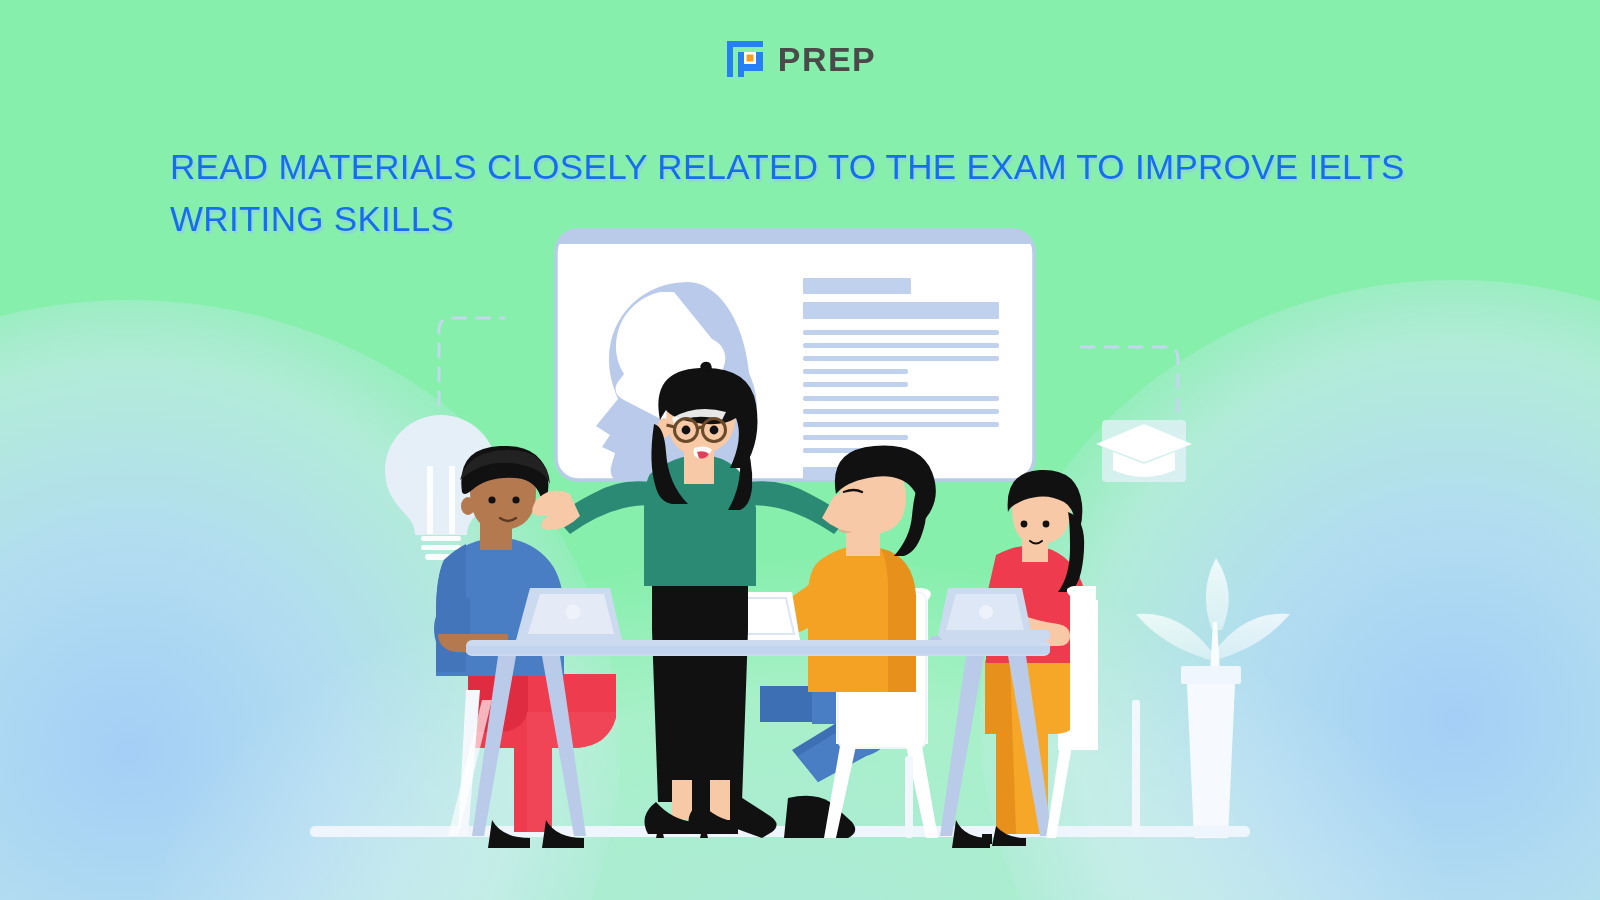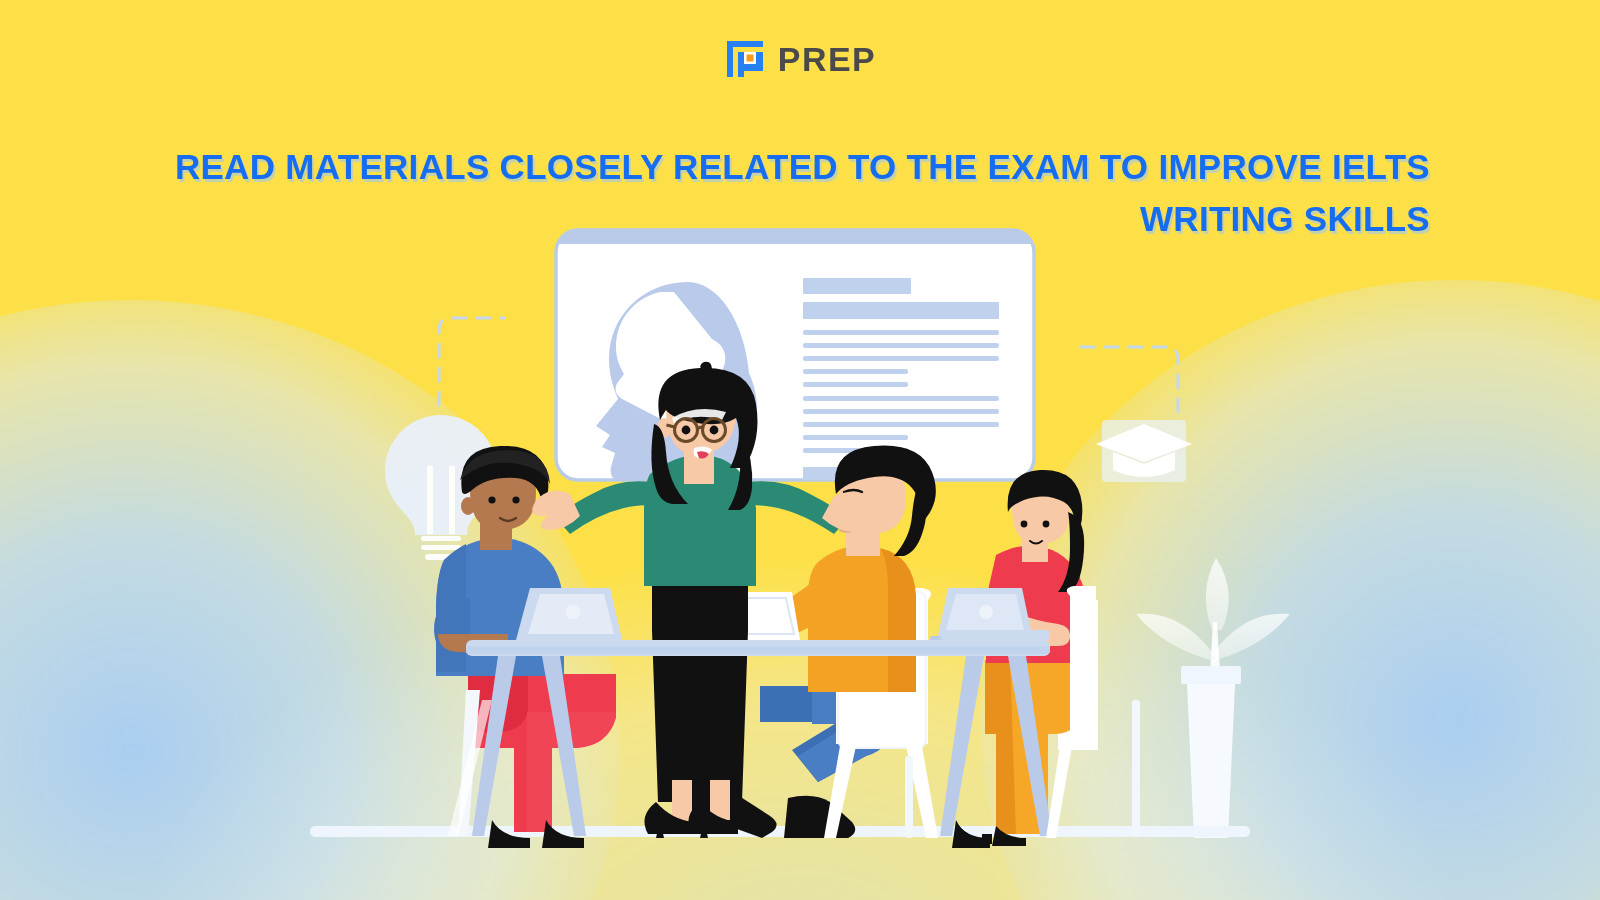--- a/index.html
+++ b/index.html
@@ -5,21 +5,21 @@
 <style>
   html,body{margin:0;padding:0;}
   body{
     width:1600px;height:900px;overflow:hidden;
     background:#ffffff;
     font-family:"Liberation Sans","DejaVu Sans",sans-serif;
     position:relative;
   }
   #stage{
     position:absolute;inset:0;width:1600px;height:900px;overflow:hidden;
-    background:#fde047;
+    background:#86efac;
   }
   
   .glow{position:absolute;border-radius:50%;pointer-events:none;}
   .glow-left{
     left:-360px;bottom:-300px;width:980px;height:900px;
     background:radial-gradient(circle at 50% 50%,
       rgba(166,205,250,.95) 0%,
       rgba(186,218,252,.85) 32%,
       rgba(214,233,253,.55) 58%,
       rgba(255,255,255,0) 78%);
@@ -44,22 +44,22 @@
     position:absolute;top:30px;left:0;right:0;height:58px;
     display:flex;align-items:center;justify-content:center;gap:12px;z-index:40;
   }
   .logo-mark{width:42px;height:42px;display:block;}
   .logo-text{
     font-size:34px;font-weight:700;letter-spacing:1.5px;color:#4a4a4a;
     line-height:1;font-family:"Liberation Sans","DejaVu Sans",sans-serif;
   }
   .title{
     position:absolute;top:118px;left:50%;transform:translateX(-50%);
-    width:1260px;text-align:right;z-index:40;
-    font-size:35px;line-height:52px;font-weight:700;letter-spacing:.3px;
+    width:1260px;text-align:left;z-index:40;
+    font-size:35px;line-height:52px;font-weight:400;letter-spacing:.3px;
     color:#176DF0;text-transform:uppercase;
     text-shadow:2px 3px 0 rgba(152,196,250,.55);
     font-family:"Liberation Sans","DejaVu Sans",sans-serif;
   }
   
   #illo{position:absolute;left:0;top:0;width:1600px;height:900px;z-index:20;}
 </style>
 </head>
 <body>
 

